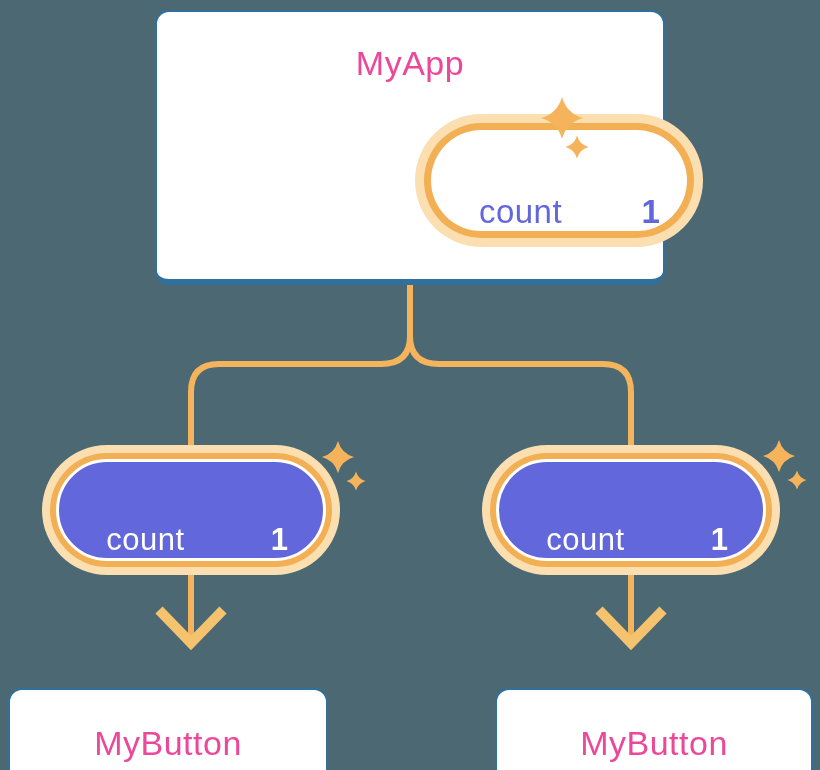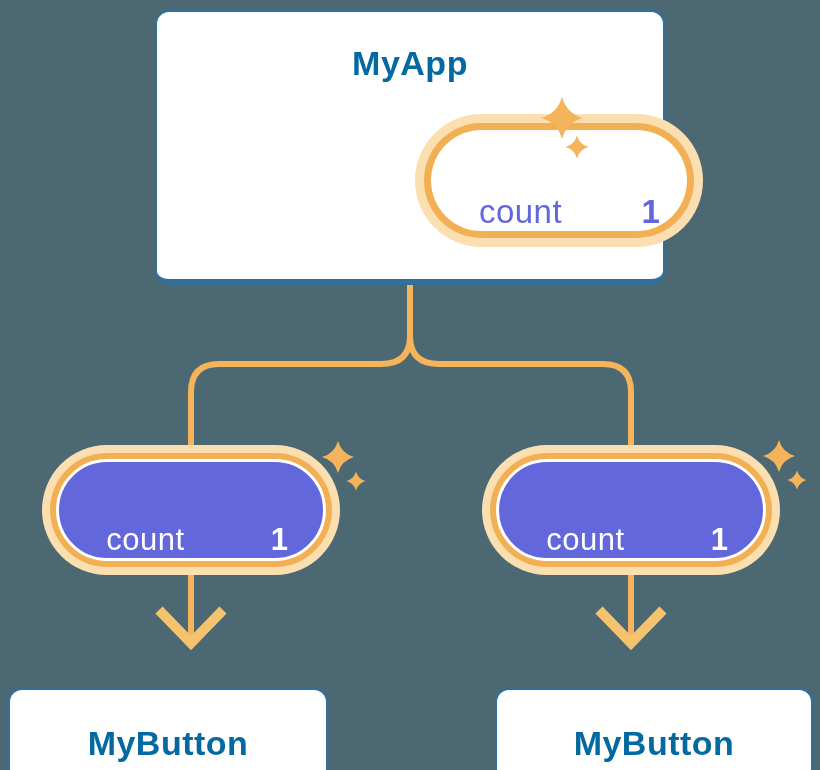--- a/index.html
+++ b/index.html
@@ -18,22 +18,22 @@
     background:#FFFFFF;
     border:2px solid #2F709D;
     border-bottom:6px solid #2F709D;
     border-radius:14px;
     box-sizing:border-box;
   }
   .root-card{left:155px;top:10px;width:510px;height:275px;}
   .card-title{
     position:absolute;top:32px;left:0;width:100%;
     text-align:center;
-    font-size:34px;font-weight:700;letter-spacing:0.5px;
-    color:#0369a1;
+    font-size:34px;font-weight:400;letter-spacing:0.5px;
+    color:#ec4899;
   }
   .button-card{display:flex;align-items:center;justify-content:center;margin-top:40px;}
   .button-card .card-title{position:static;}
   .button-left{left:8px;top:648px;width:320px;height:114px;}
   .button-right{left:495px;top:648px;width:318px;height:114px;}
 
   
   .pill{
     position:absolute;z-index:2;
     background:#FBDFB0;

